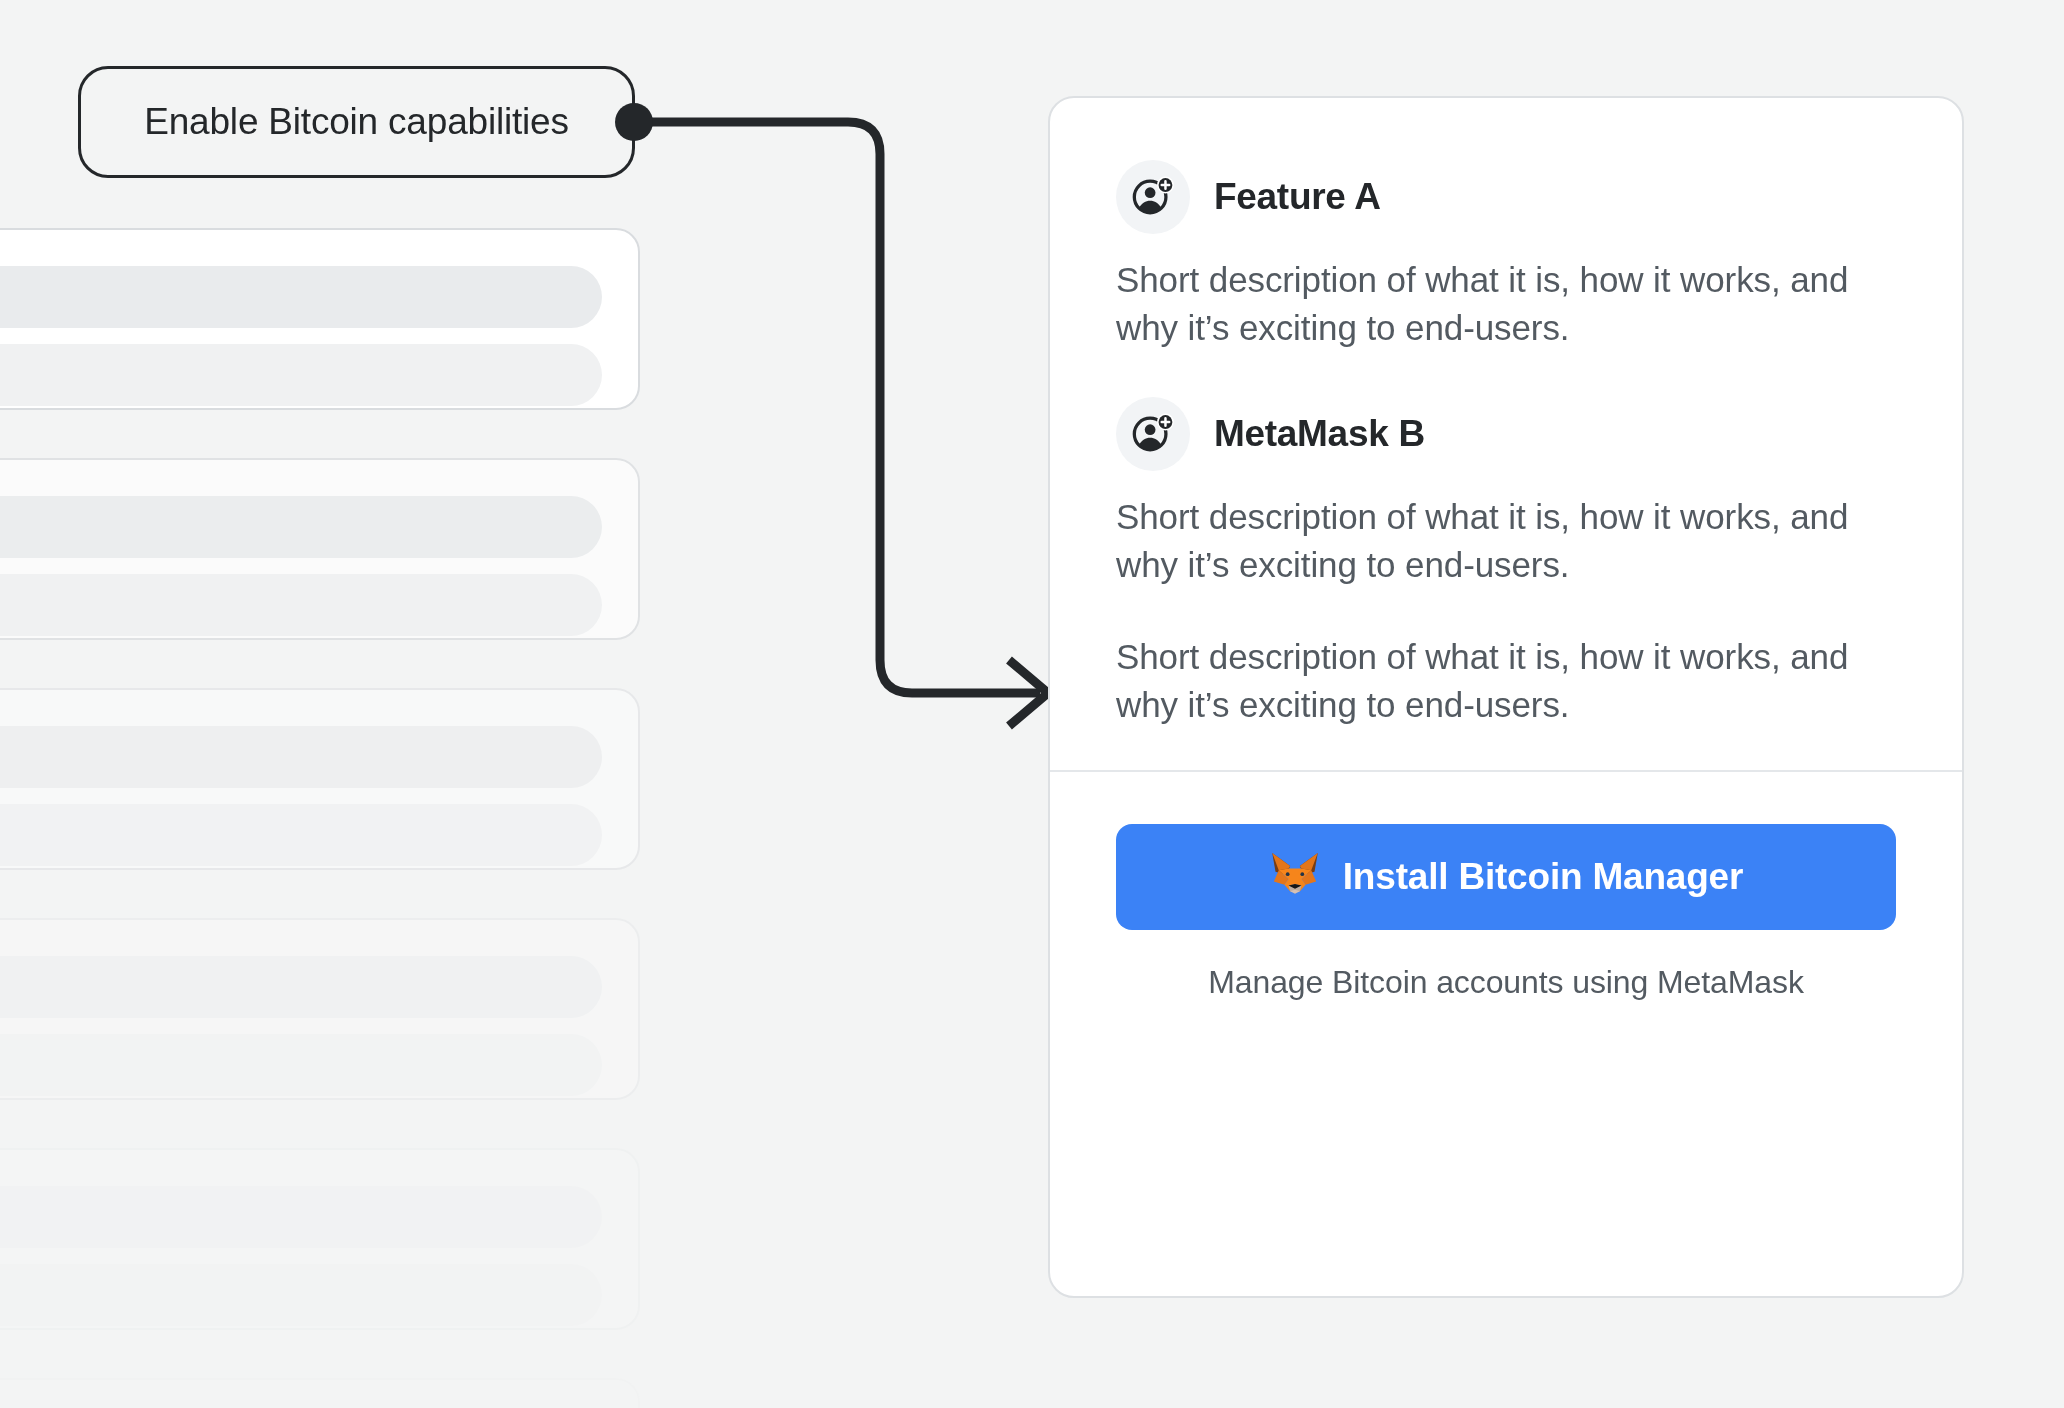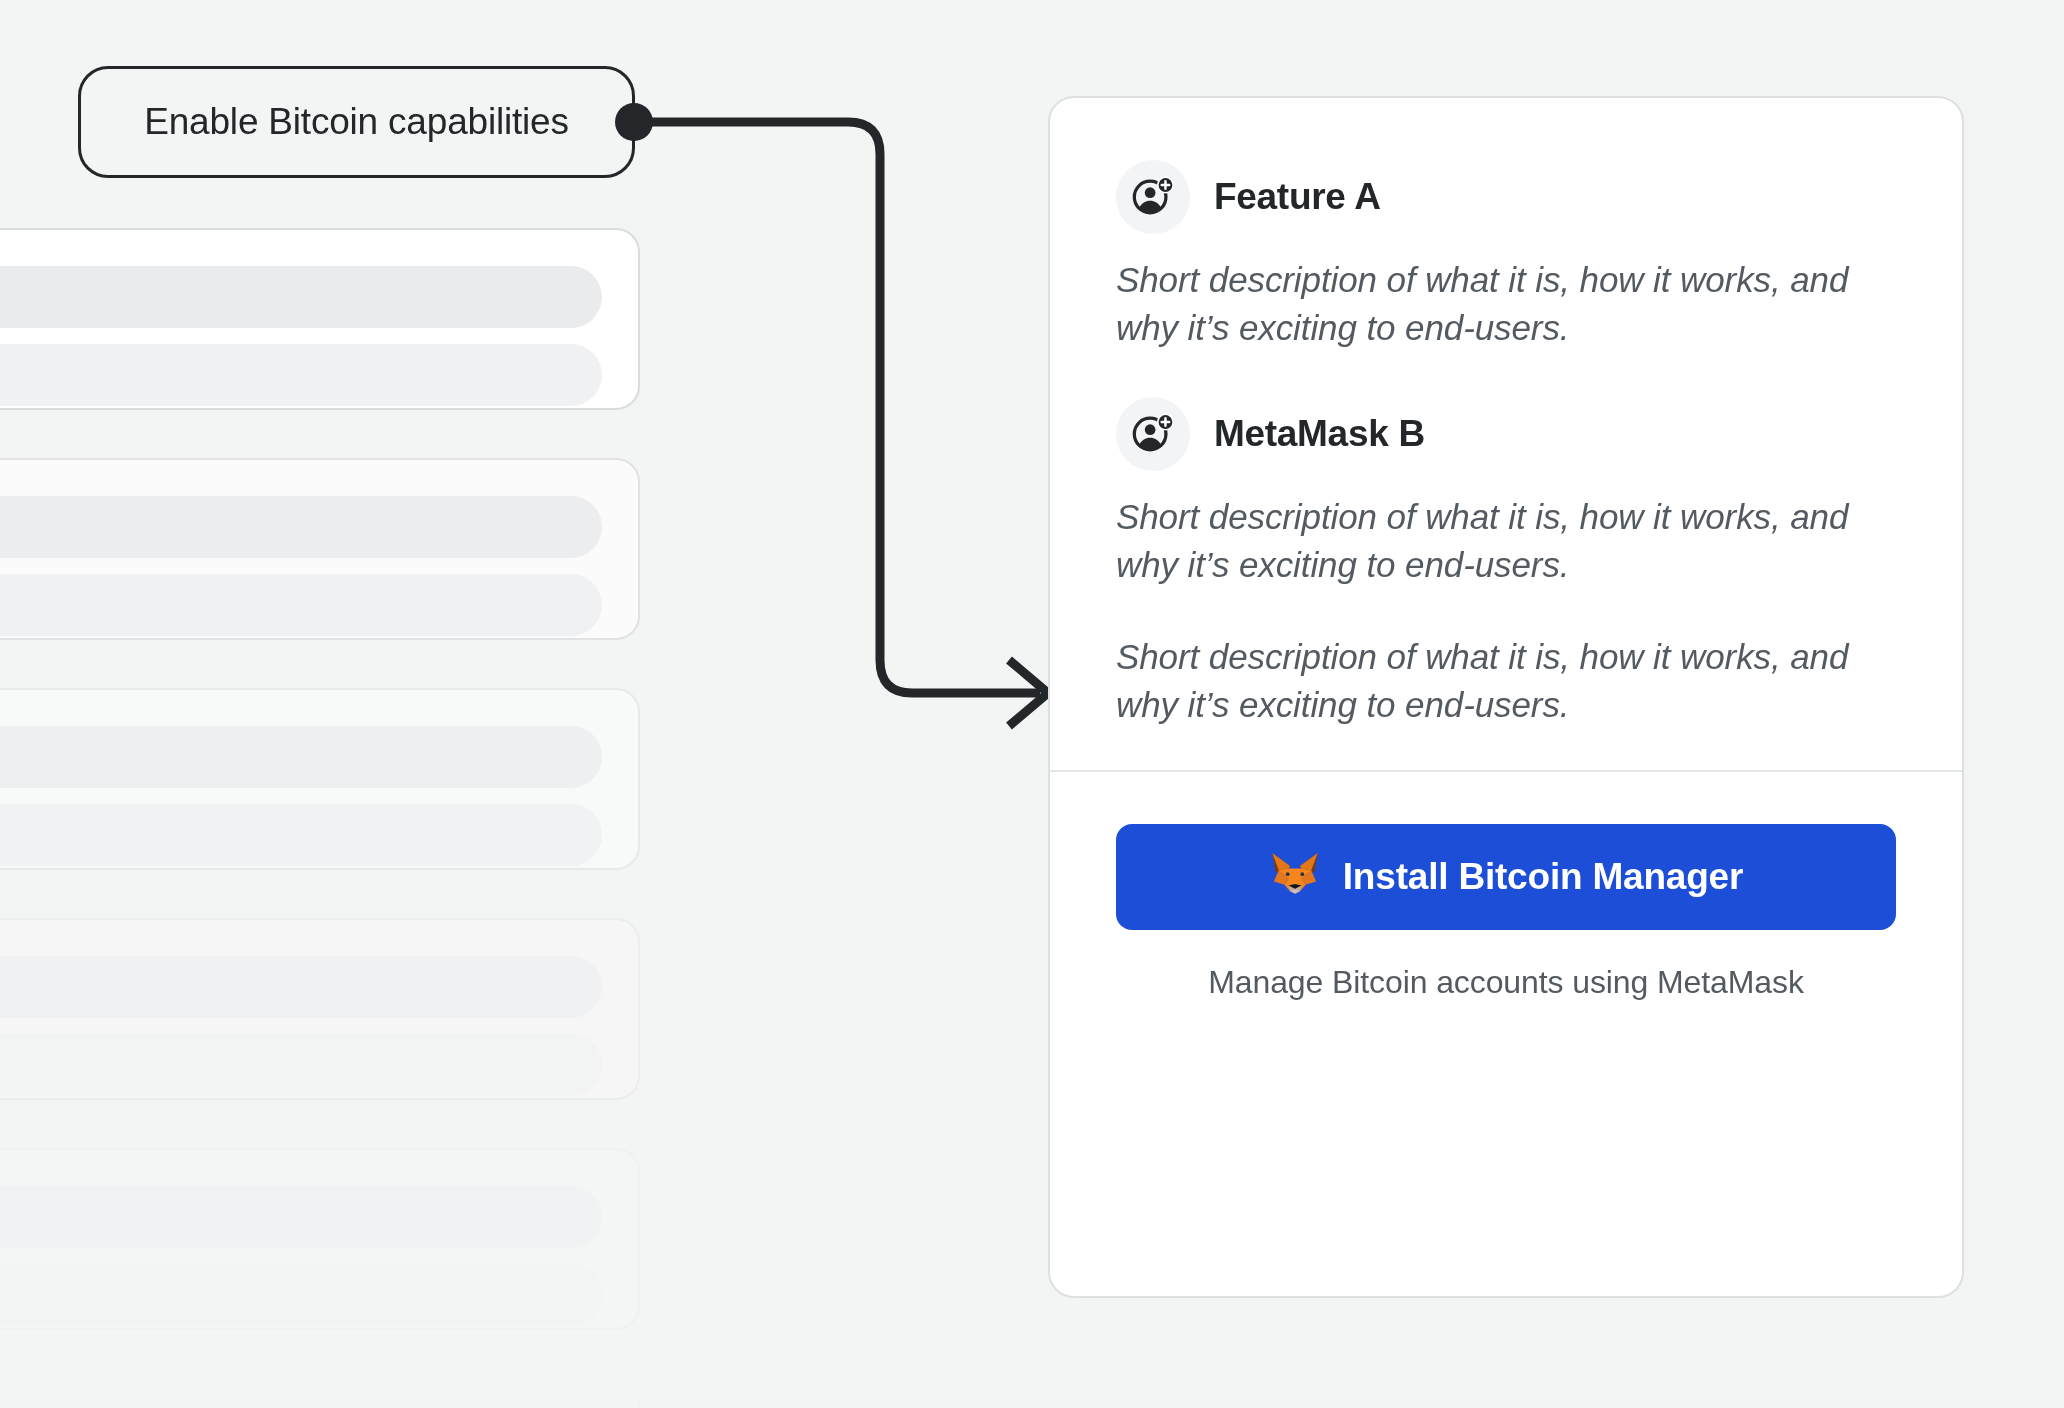--- a/index.html
+++ b/index.html
@@ -81,33 +81,32 @@
     font-weight:700;
     color:#24272A;
     letter-spacing:-0.3px;
   }
   .feature-desc {
     font-size:35px;
     line-height:1.38;
     color:#535A61;
     max-width:800px;
     letter-spacing:-0.1px;
-    font-style:italic;
   }
 
   #card-divider { height:2px; background:#E4E7EA; width:100%; flex:0 0 auto; }
 
   #install-section {
     padding:52px 66px 40px 66px;
     display:flex; flex-direction:column; align-items:center;
     flex:1 1 auto;
   }
   #install-button {
     width:100%; height:106px;
-    background:#1d4ed8;
+    background:#3b82f6;
     border:none;
     border-radius:16px;
     display:flex; align-items:center; justify-content:center; gap:22px;
     cursor:pointer;
   }
   #install-button .btn-label {
     font-size:37px; font-weight:700; color:#FFFFFF; letter-spacing:-0.2px;
   }
   #install-caption {
     margin-top:34px;

